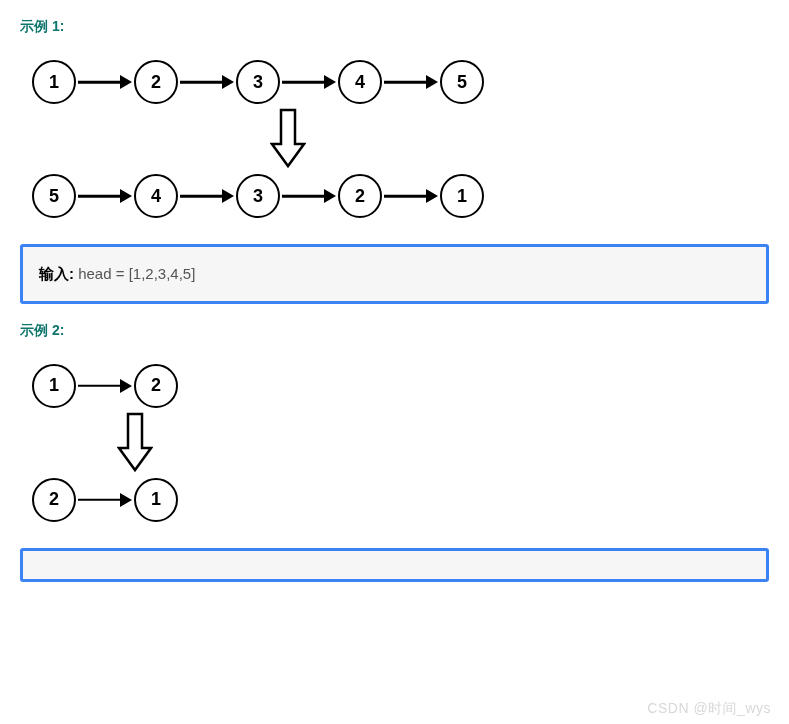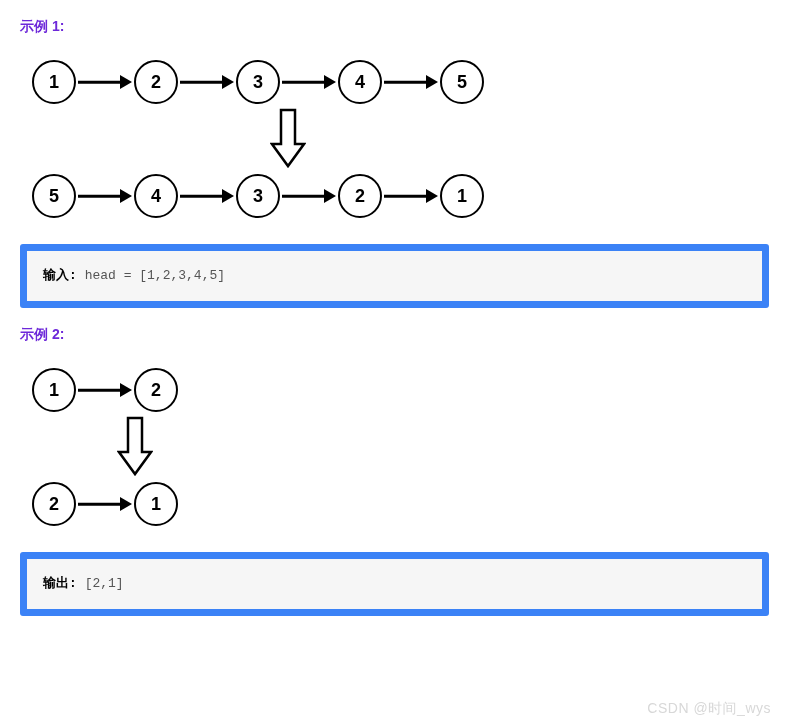--- a/index.html
+++ b/index.html
@@ -11,21 +11,21 @@
       font-family: -apple-system, BlinkMacSystemFont, "Segoe UI", Arial, sans-serif;
       background: #ffffff;
       width: 789px;
       height: 724px;
       position: relative;
       padding: 10px 20px;
     }
     .example-heading {
       font-size: 14px;
       font-weight: bold;
-      color: #6d28d9;
+      color: #0f766e;
       margin-bottom: 12px;
       margin-top: 8px;
     }
     .diagram-area {
       padding: 8px 12px;
       margin-bottom: 14px;
     }
     .list-row {
       display: flex;
       align-items: center;
@@ -78,25 +78,25 @@
       height: 62px;
       margin-left: 238px;
       margin-top: 4px;
       margin-bottom: 4px;
     }
     .down-transform-2 {
       margin-left: 85px;
     }
     .code-block {
       background: #f6f6f6;
-      border: 7px solid #3b82f6;
+      border: 3px solid #3b82f6;
       border-radius: 3px;
       padding: 14px 16px;
-      font-family: Liberation Mono, monospace;
-      font-size: 13px;
+      font-family: Liberation Sans, sans-serif;
+      font-size: 15px;
       color: #333;
       line-height: 1.7;
       margin-bottom: 18px;
     }
     .code-label {
       font-weight: bold;
       color: #000;
     }
     .code-value {
       color: #555;
@@ -171,19 +171,15 @@
   </div>
 
   <div class="list-row">
     <div class="node">2</div>
     <div class="h-arrow"></div>
     <div class="node">1</div>
   </div>
 </div>
 
 <div class="code-block">
-  <div>
-    <span class="code-label">输出:</span>
-    <span class="code-value">[2,1]</span>
-  </div>
 </div>
 
 <div class="watermark">CSDN @时间_wys</div>
 
 </body></html>

